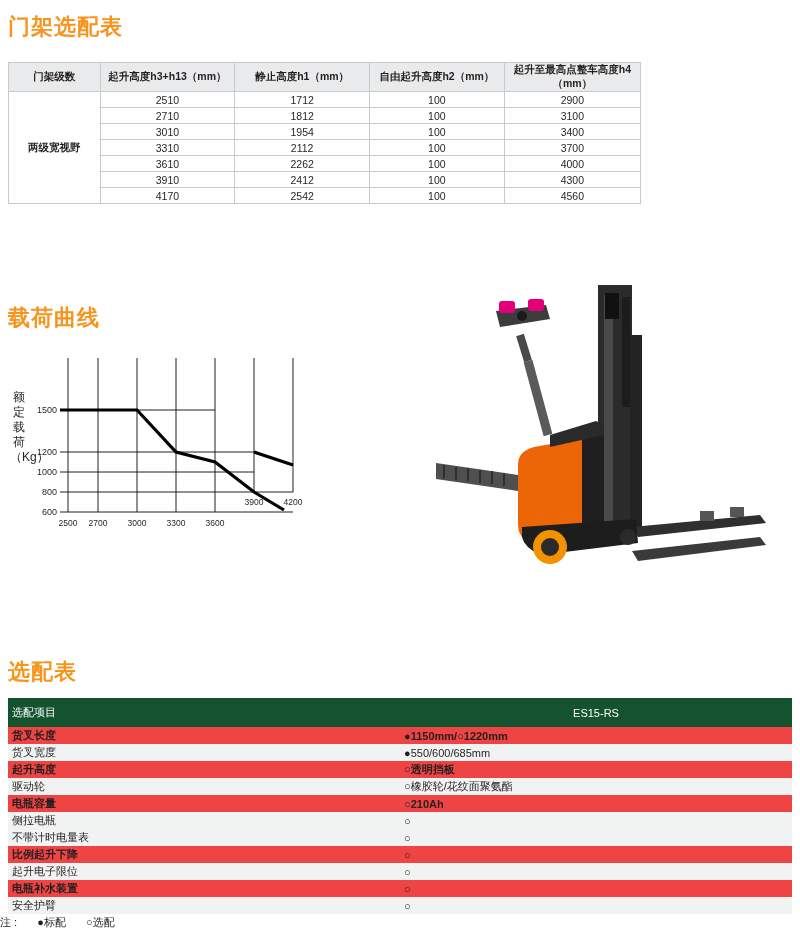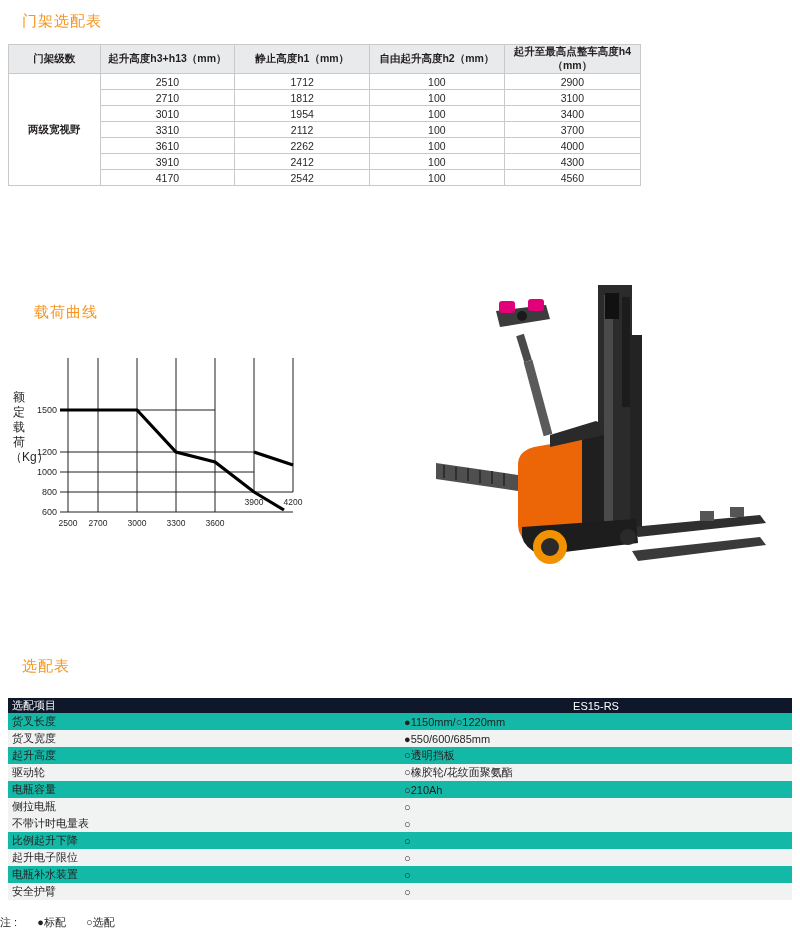--- a/index.html
+++ b/index.html
@@ -10,33 +10,32 @@
     background: #ffffff;
     font-family: "Liberation Sans", sans-serif;
     color: #231f20;
     position: relative;
     overflow: hidden;
   }
 
   
   .sec-title {
     color: #f7941d;
-    font-size: 15px;
-    font-weight: normal;
+    font-size: 22px;
+    font-weight: bold;
     letter-spacing: 1px;
-    margin-left: 14px;
   }
   #mast-title { position: absolute; left: 8px; top: 12px; }
-  #load-title { position: absolute; left: 20px; top: 303px; }
+  #load-title { position: absolute; left: 8px; top: 303px; }
   #opt-title  { position: absolute; left: 8px; top: 657px; }
 
   
   #mast-table-wrap {
     position: absolute;
-    left: 8px; top: 44px;
+    left: 8px; top: 62px;
     width: 633px;
     border-radius: 6px;
   }
   table.mast {
     border-collapse: collapse;
     width: 100%;
     font-size: 10.5px;
   }
   table.mast th, table.mast td {
     border: 1px solid #c8c9ca;
@@ -103,28 +102,28 @@
     width: 100%;
     font-size: 11px;
   }
   table.opt td, table.opt th {
     height: 17px;
     padding: 0 4px;
     font-weight: normal;
     border: none;
   }
   table.opt thead th {
-    background: #0f172a;
+    background: #14532d;
     color: #ffffff;
     text-align: left;
     font-weight: normal;
-    height: 15px;
+    height: 29px;
   }
   table.opt thead th.val { text-align: center; }
-  table.opt tbody tr.odd td { background: #14b8a6; }
+  table.opt tbody tr.odd td { background: #ef4444; font-weight: bold; }
   table.opt tbody tr.even td { background: #f1f2f2; }
   table.opt td.name { width: 50%; text-align: left; }
   table.opt td.val { width: 50%; text-align: left; }
   #opt-note {
     position: absolute;
     left: 0; top: 915px;
     font-size: 11px;
   }
   #opt-note span.gap { display: inline-block; width: 14px; }
 </style>

